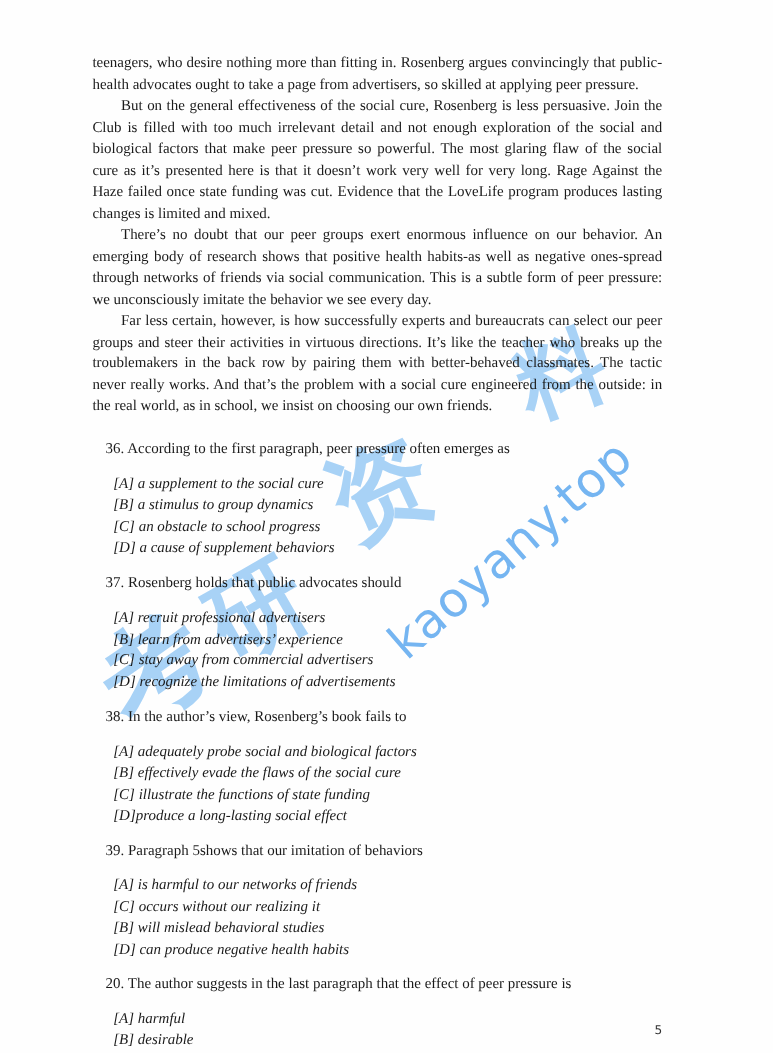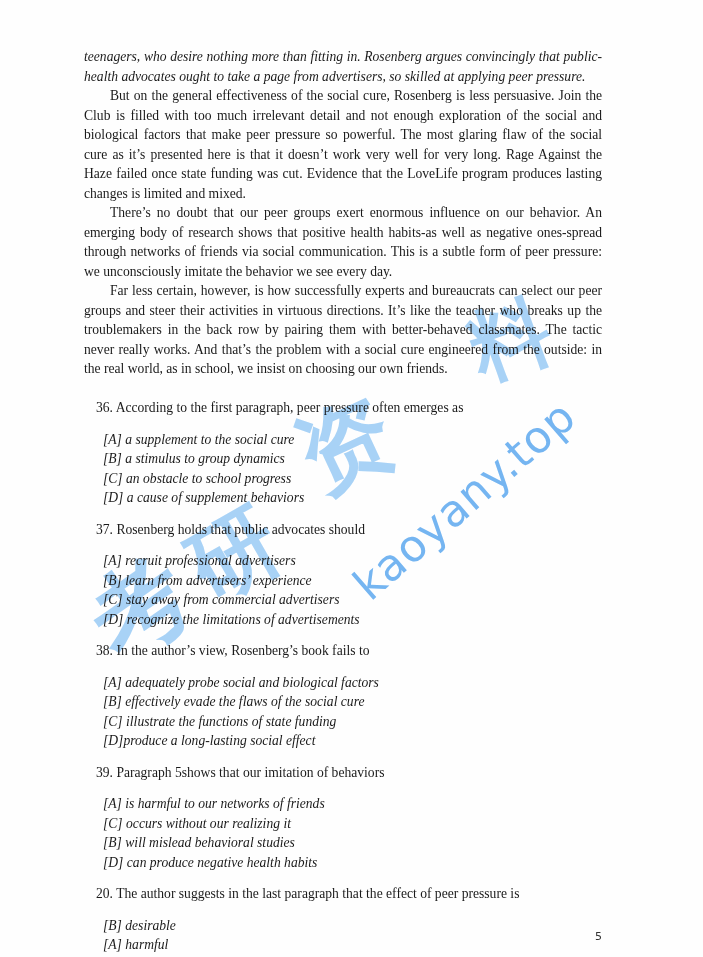--- a/index.html
+++ b/index.html
@@ -59,21 +59,20 @@
       font-size: 13.6px;
       line-height: 19.5px;
     }
     .para {
       margin: 0;
       text-align: justify;
       text-indent: 26px;
     }
     .para.first {
       text-indent: 0;
-      font-style: italic;
     }
     .questions {
       margin-top: 19.5px;
     }
     .question {
       margin: 0;
     }
     .q-stem {
       margin: 12px;
       white-space: nowrap;
@@ -145,22 +144,22 @@
       <div class="question">
         <p class="q-stem"><span>39.</span> <span>Paragraph 5shows that our imitation of behaviors</span></p>
         <p class="q-option">[A] is harmful to our networks of friends</p>
         <p class="q-option">[C] occurs without our realizing it</p>
         <p class="q-option">[B] will mislead behavioral studies</p>
         <p class="q-option">[D] can produce negative health habits</p>
       </div>
 
       <div class="question">
         <p class="q-stem"><span>20.</span> <span>The author suggests in the last paragraph that the effect of peer pressure is</span></p>
+        <p class="q-option">[A] harmful</p>
         <p class="q-option">[B] desirable</p>
-        <p class="q-option">[A] harmful</p>
         <p class="q-option">[C] profound</p>
         <p class="q-option">[D] questionable</p>
       </div>
 
     </div>
   </div>
 
   <div class="page-number">5</div>
 </div>
 

